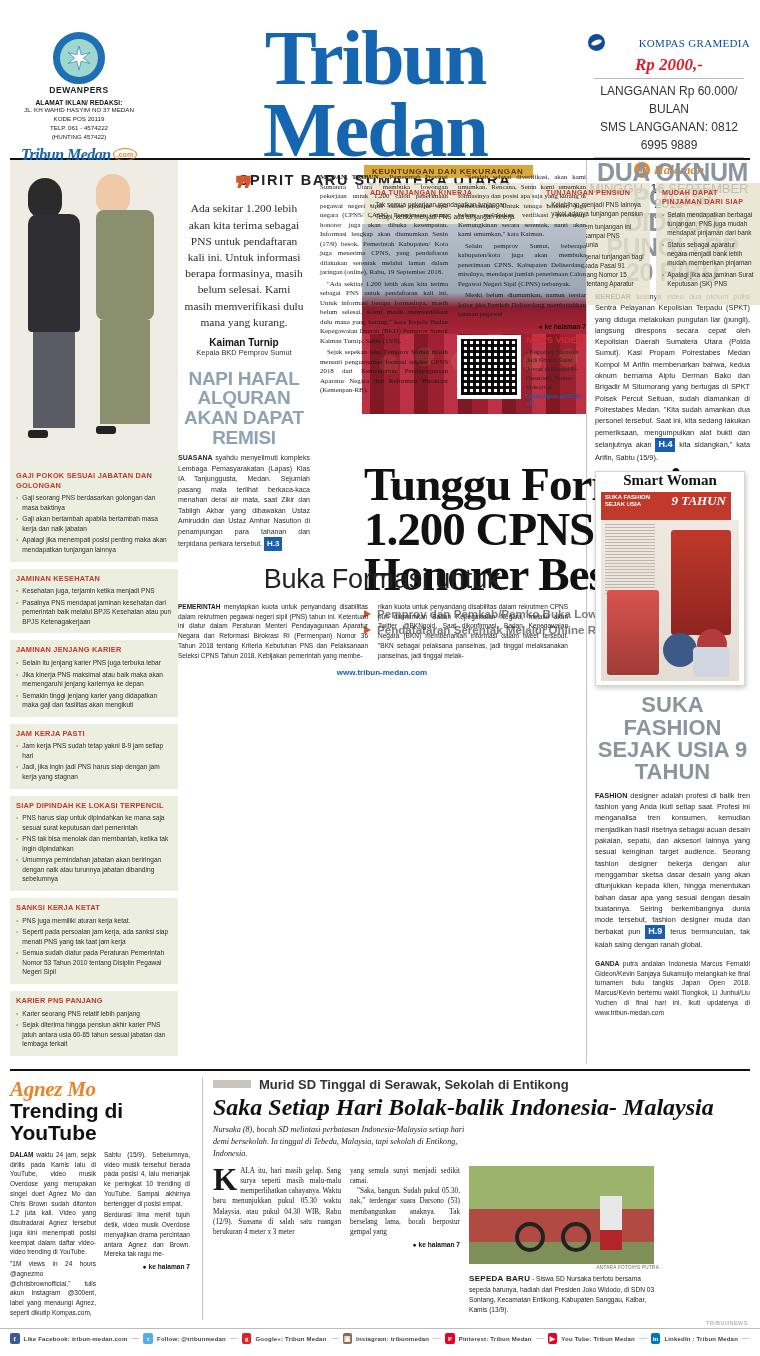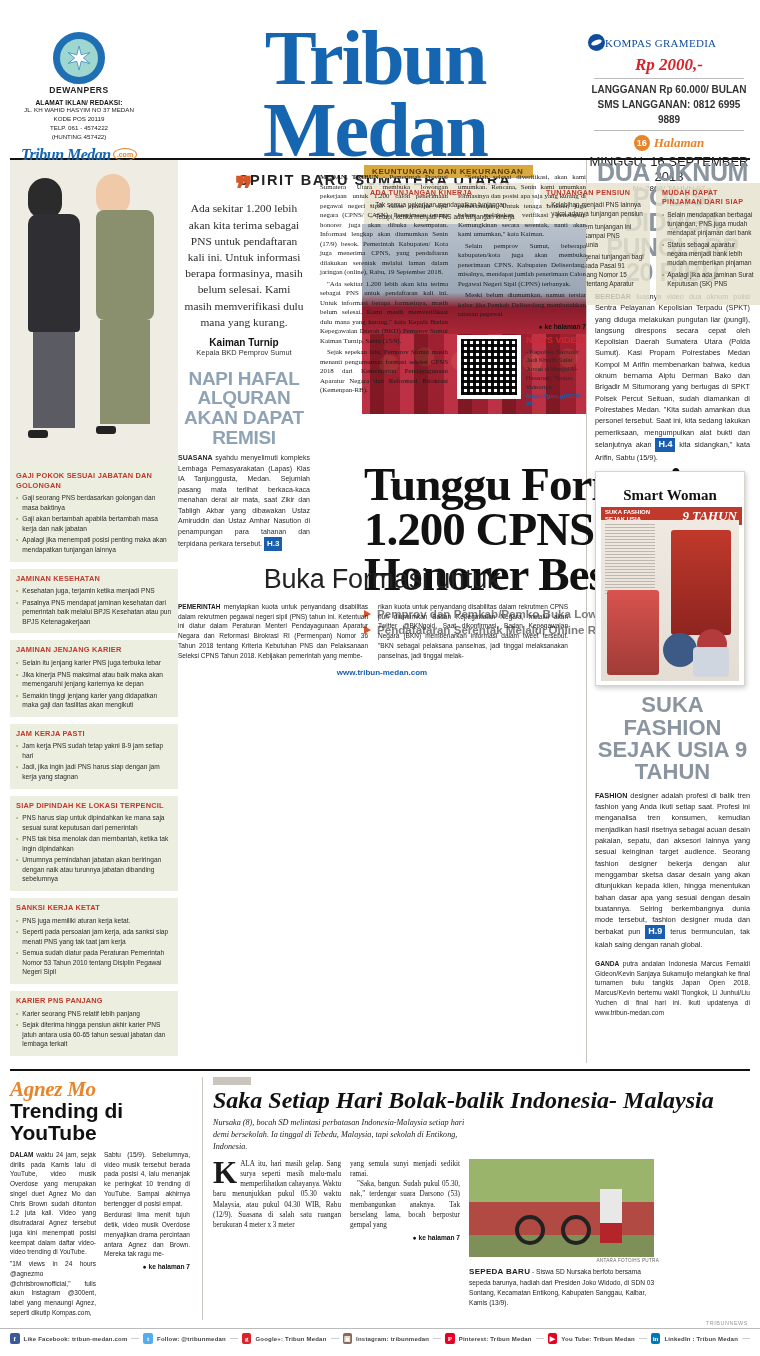--- a/index.html
+++ b/index.html
@@ -46,27 +46,27 @@
   .mh-center { position: absolute; left: 150px; top: 22px; width: 450px; text-align: center; }
   .mh-title {
     font-family: "Liberation Serif", serif; font-weight: bold;
     font-size: 78px; color: #1565b0; line-height: .92; letter-spacing: -2px;
   }
   .mh-tag {
     font-size: 14.5px; font-weight: bold; color: #222; letter-spacing: 1.6px; margin-top: 6px;
   }
 
   .mh-right { position: absolute; right: 10px; top: 34px; width: 162px; text-align: center; }
-  .kg-row { display:flex; align-items:center; justify-content:flex-start; }
+  .kg-row { display:flex; align-items:center; justify-content:space-between; }
   .kg-globe { width: 17px; height: 17px; border-radius: 50%; background: #0f4c9a; position: relative;}
   .kg-globe::after{content:"";position:absolute;left:3px;top:6px;width:11px;height:5px;background:#fff;border-radius:50%;transform:rotate(-20deg);}
   .kg-name { font-family:"Liberation Serif",serif; font-size: 11px; color:#0f4c9a; letter-spacing:.3px;}
   .price { font-family:"Liberation Serif",serif; font-style:italic; font-weight:bold; font-size: 17px; color:#d8232a; margin-top:4px;}
   .hr-thin { border-top: 1px solid #bbb; margin: 3px 6px; }
-  .sub-line { font-size: 10px; color:#333; line-height:1.5;font-weight:bold; }
+  .sub-line { font-size: 12px; color:#333; line-height:1.5; }
   .pages-row { display:flex; align-items:center; justify-content:center; gap:4px; margin-top:4px;}
   .pages-badge {
     width:16px;height:16px;border-radius:50%;background:#e8842a;color:#fff;
     font-size:9px;font-weight:bold;display:flex;align-items:center;justify-content:center;
   }
   .pages-word { font-family:"Liberation Serif",serif;font-style:italic;font-weight:bold;font-size:13px;color:#e8842a;}
   .date-line { font-size:13px;color:#222;margin-top:3px;}
   .issue-line { font-size:8px;color:#222;}
   .rule-top { border-top: 2px solid #111; margin: 0 10px; }
 
@@ -188,22 +188,22 @@
   .rc-h { font-size:25px; font-weight:bold; color:#8a95a0; line-height:1.0; letter-spacing:-.4px; text-align:center;}
   .rc-p { font-size:7.3px; color:#1f1f1f; line-height:1.55; margin-top:6px; text-align:justify;}
   .rc-p b{font-weight:bold;margin-top:27px;}
   .h4badge{display:inline-block;background:#1a5fae;color:#fff;font-weight:bold;font-size:9px;padding:0 3px;}
   .sw-cover{
     margin-top:8px; width:150px; height:215px; background:#fff;
     border:1px solid #d8d4cc; position:relative; overflow:hidden;
     box-shadow: 1px 2px 5px rgba(0,0,0,.22);
   }
   .sw-title{ font-family:"Liberation Serif",serif; font-weight:bold; font-size:15px;
-    text-align:center; color:#111; margin-top:15px;}
-  .sw-band{ margin:3px 2px 0 5px; height:18px; background:#c0392b; position:relative;}
+    text-align:center; color:#111; margin-top:0;}
+  .sw-band{ margin:3px 13px 0 5px; height:28px; background:#c0392b; position:relative;}
   .sw-band .l{ position:absolute; left:4px; top:2px; color:#fff; font-size:6px; font-weight:bold; line-height:1.2;}
   .sw-band .r{ position:absolute; right:5px; top:1px; color:#fff; font-family:"Liberation Serif",serif;
     font-style:italic; font-weight:bold; font-size:13px;}
   .sw-grid{ position:absolute; left:5px; right:5px; top:48px; bottom:4px;
     background:
       linear-gradient(180deg,#efe9e2,#e4ddd4);
   }
   .sw-ph1{position:absolute;right:8px;top:10px;width:60px;height:105px;background:linear-gradient(180deg,#c0392b,#8e2420);border-radius:3px;}
   .sw-ph2{position:absolute;left:6px;bottom:6px;width:52px;height:85px;background:linear-gradient(180deg,#d9534f,#a13b36);border-radius:3px;}
   .sw-ph3{position:absolute;left:62px;bottom:14px;width:34px;height:34px;border-radius:50%;background:#3d5a87;}
@@ -621,20 +621,21 @@
           <div class="jump">● <span>ke halaman 7</span></div>
         </div>
       </div>
     </div>
 
     <div class="brm"></div>
 
     <div class="br">
       <div class="kicker-row">
         <span class="kick-bar"></span>
+        <span class="kicker">Murid SD Tinggal di Serawak, Sekolah di  Entikong</span>
       </div>
       <div class="saka-h">Saka Setiap Hari Bolak-balik Indonesia- Malaysia</div>
       <div class="saka-lead">Nursaka (8), bocah SD melintasi perbatasan Indonesia-Malaysia setiap hari demi bersekolah. Ia tinggal  di Tebedu, Malaysia, tapi sekolah di Entikong, Indonesia.</div>
       <div class="saka-cols">
         <div class="saka-col">
           <p class="sk-p noind">
             <span class="dropcap">K</span><span>ALA itu, hari masih gelap. Sang surya seperti masih malu-malu memperlihatkan cahayanya. Waktu baru menunjukkan pukul 05.30 waktu Malaysia, atau pukul 04.30 WIB, Rabu (12/9). Suasana di salah satu ruangan berukuran 4 meter x 3 meter</span>
           </p>
         </div>
         <div class="saka-col" style="width:110px">

